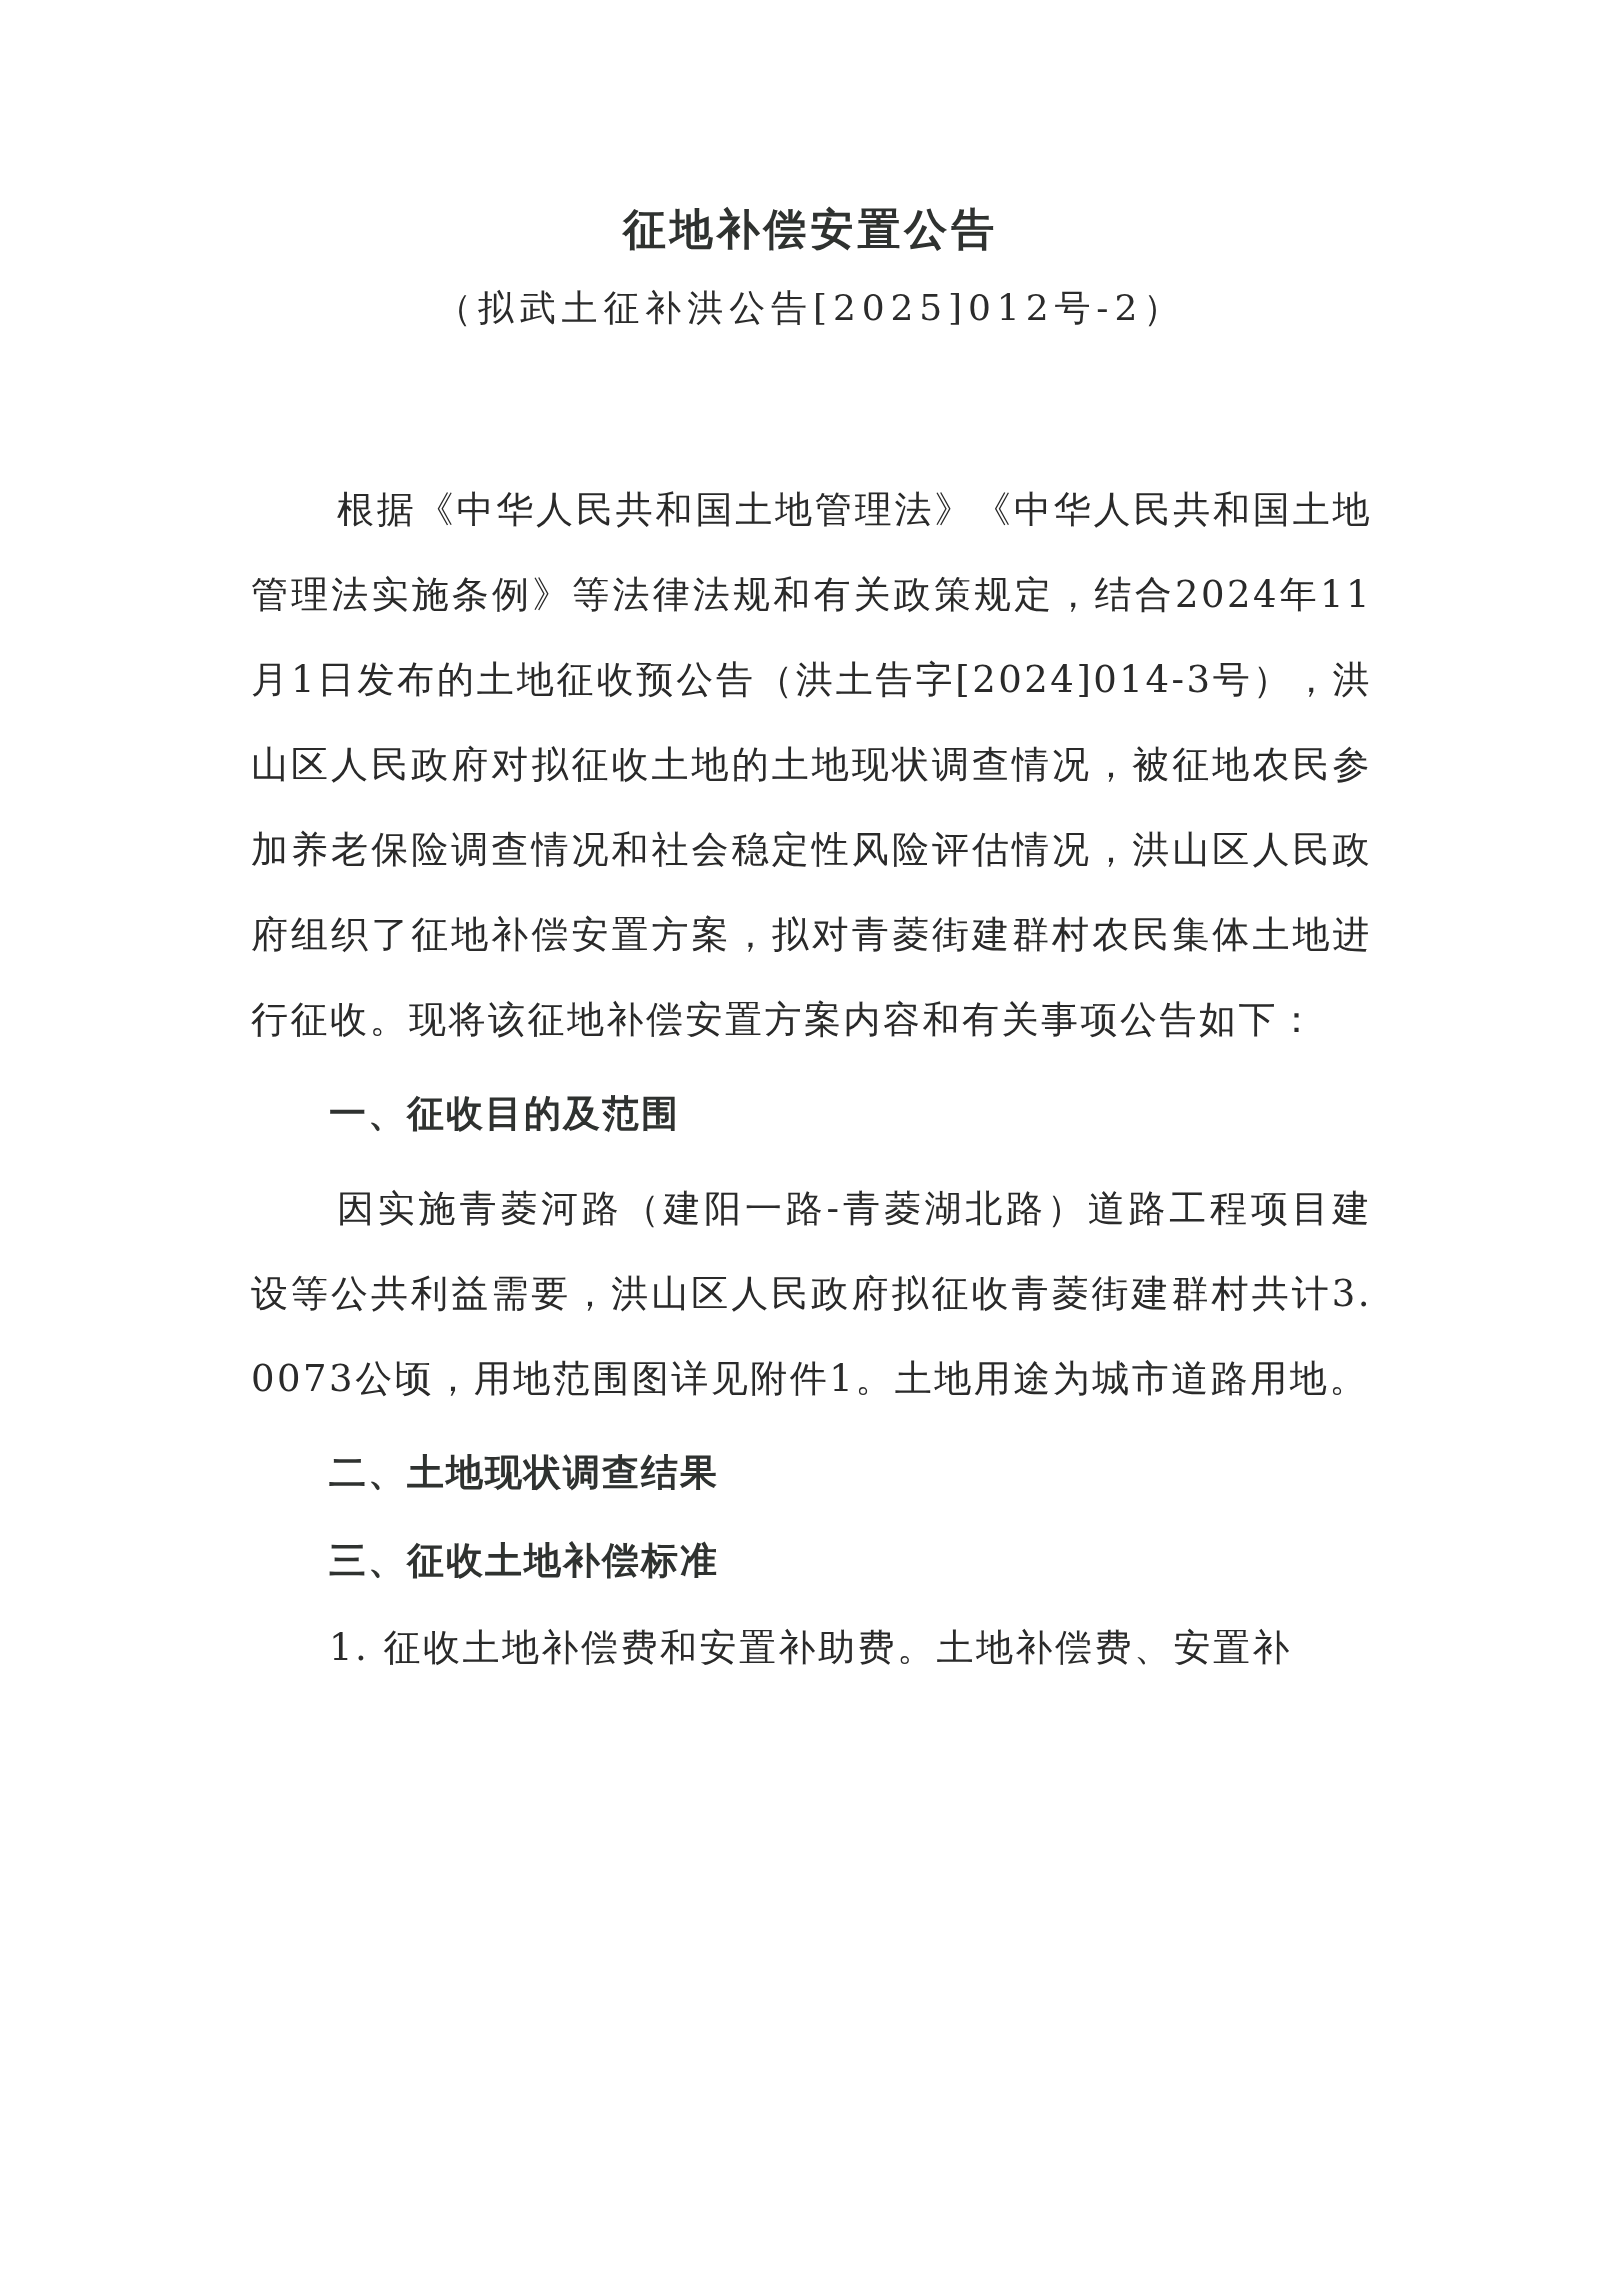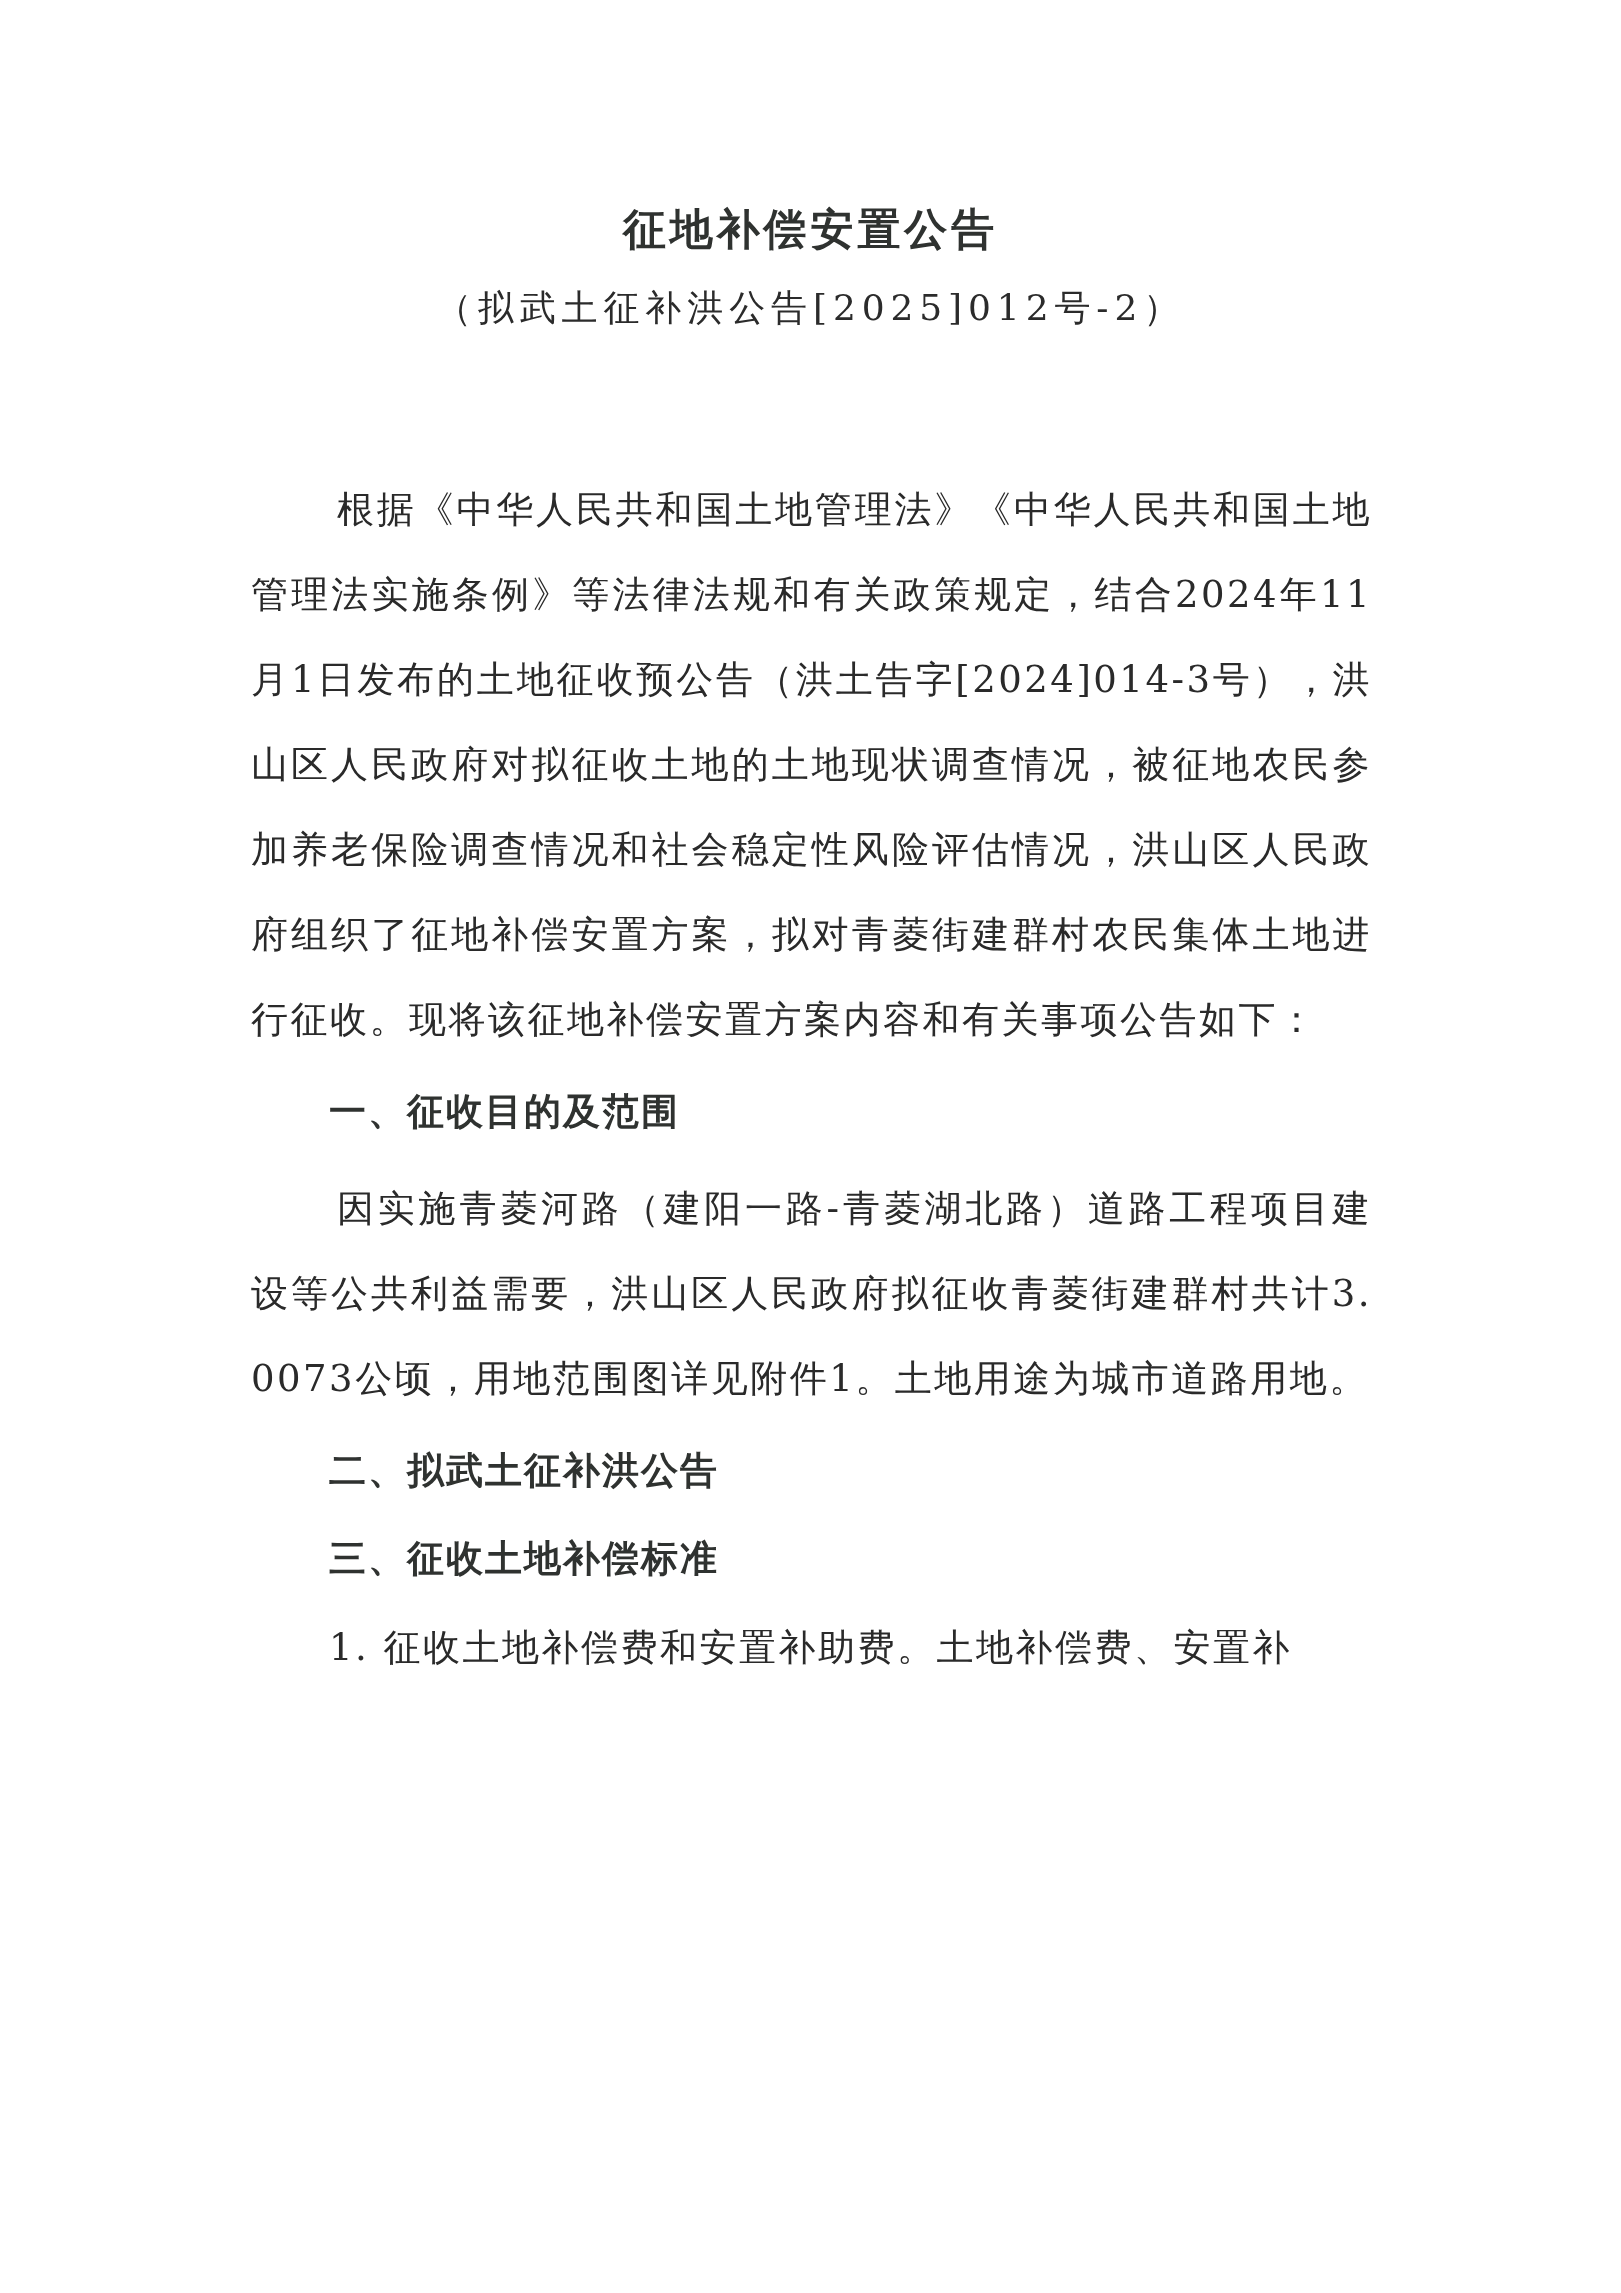--- a/index.html
+++ b/index.html
@@ -57,21 +57,21 @@
     margin: 8px;
     text-indent: 86px;
     text-align: justify;
     text-align-last: left;
     letter-spacing: 2.5px;
     word-break: break-all;
   }
   .heading {
     margin: 0;
     padding-left: 86px;
-    font-family: Liberation Mono, monospace;
+    font-family: Liberation Serif, serif;
     font-weight: bold;
     font-size: 37px;
     line-height: 88px;
     color: #2f3230;
     letter-spacing: 2px;
   }
   .item {
     margin: 0;
     text-indent: 86px;
     letter-spacing: 2.5px;
@@ -86,19 +86,19 @@
 <div class="page">
   <div class="title">征地补偿安置公告</div>
   <div class="subtitle">（拟武土征补洪公告[2025]012号-2）</div>
 
   <div class="body">
     <p class="para">根据《中华人民共和国土地管理法》《中华人民共和国土地管理法实施条例》等法律法规和有关政策规定，结合2024年11月1日发布的土地征收预公告（洪土告字[2024]014-3号），洪山区人民政府对拟征收土地的土地现状调查情况，被征地农民参加养老保险调查情况和社会稳定性风险评估情况，洪山区人民政府组织了征地补偿安置方案，拟对青菱街建群村农民集体土地进行征收。现将该征地补偿安置方案内容和有关事项公告如下：</p>
 
     <h2 class="heading">一、征收目的及范围</h2>
     <p class="para">因实施青菱河路（建阳一路-青菱湖北路）道路工程项目建设等公共利益需要，洪山区人民政府拟征收青菱街建群村共计3.0073公顷，用地范围图详见附件1。土地用途为城市道路用地。</p>
 
-    <h2 class="heading">二、拟武土征补洪公告</h2>
+    <h2 class="heading">二、土地现状调查结果</h2>
 
     <h2 class="heading">三、征收土地补偿标准</h2>
     <p class="item">1. 征收土地补偿费和安置补助费。土地补偿费、安置补</p>
   </div>
 </div>
 
 
 </body></html>

